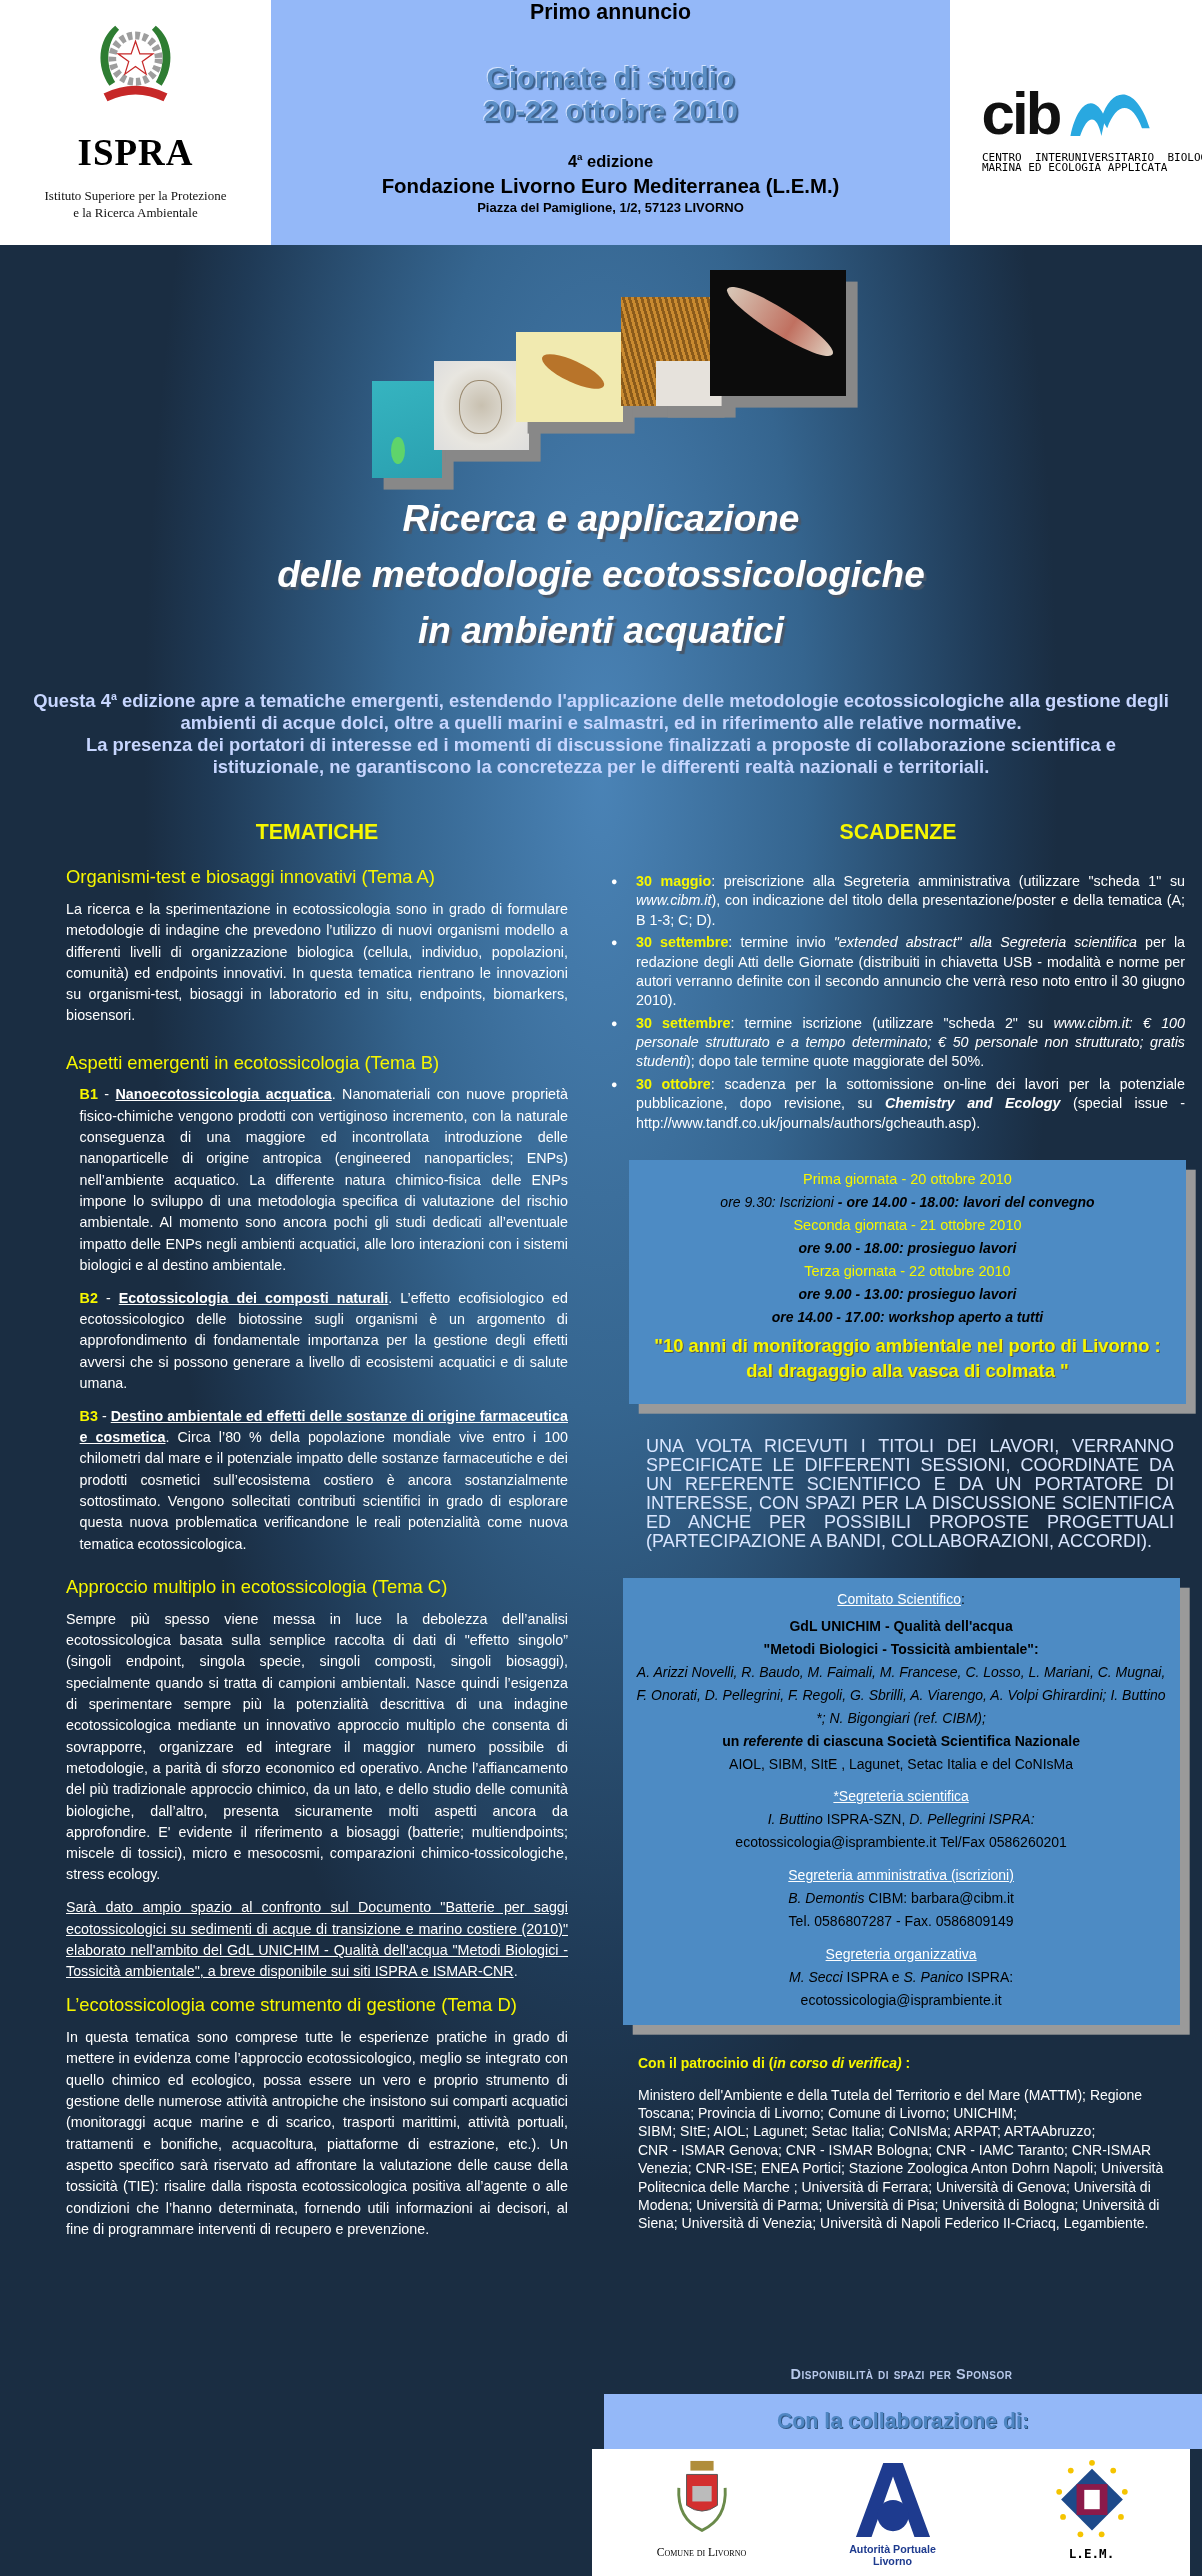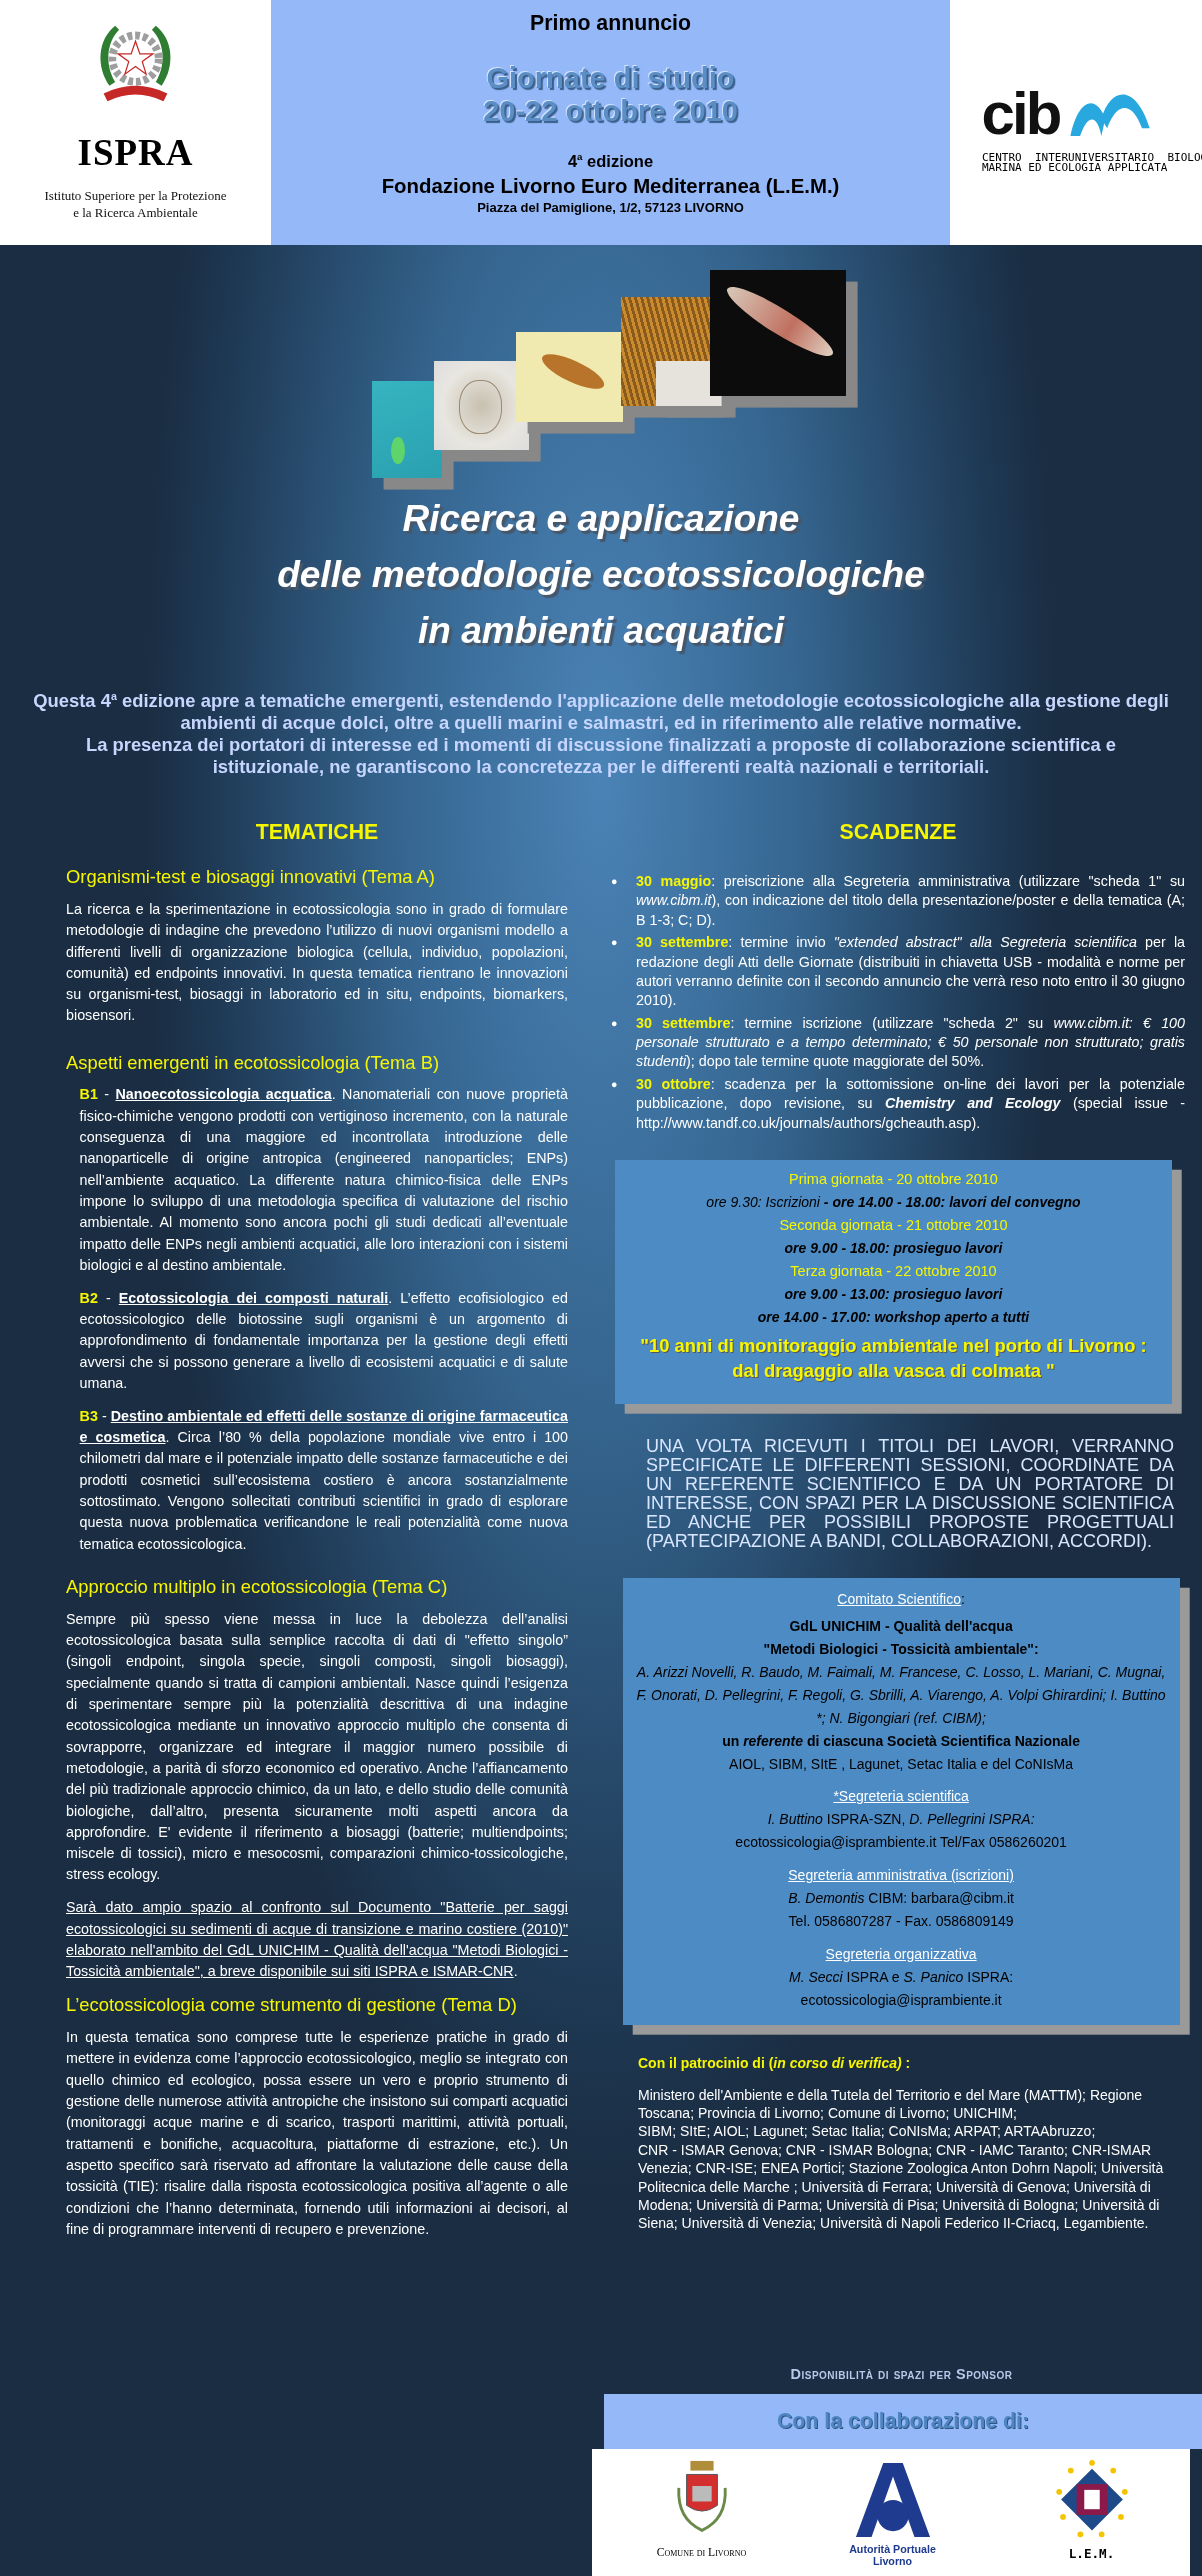--- a/index.html
+++ b/index.html
@@ -12,21 +12,21 @@
   .page { width: 1202px; height: 2576px; position: relative; overflow: hidden;
     background: radial-gradient(ellipse 38% 55% at 50% 30%, #4a83b6 0%, #35658f 45%, #1f3a56 85%, #1a2d42 100%);
   }
   
   .header { position: absolute; left: 0; top: 0; width: 1202px; height: 245px; display: flex; }
   .hdr-left { width: 271px; height: 245px; background: #fff; display: flex; flex-direction: column; align-items: center; justify-content: flex-start; padding-top: 17.5px; gap: 12px; }
   .emblem { width: 87px; height: 92px; }
   .ispra-name { font-family: "Liberation Serif", serif; font-weight: bold; font-size: 37px; color: #000; margin-top: 9.7px; letter-spacing: 1px; }
   .ispra-full { font-family: "Liberation Serif", serif; font-size: 13px; color: #111; text-align: center; line-height: 16.5px; margin-top: 1.9px; }
   .hdr-mid { width: 679px; height: 245px; background: #94b8f8; text-align: center; color: #000; position: relative; }
-  .primo { position: absolute; top: 11px; width: 100%; font-weight: bold; font-size: 21.3px; }
+  .primo { position: absolute; top: 0; width: 100%; font-weight: bold; font-size: 21.3px; }
   .giornate { position: absolute; top: 62px; width: 100%; font-weight: bold; font-size: 29px; line-height: 33px; color: #5b8ec5; text-shadow: 1.9px 1.9px 1px #3b5f8a, -1px -1px 0 #d5e4ff; }
   .edizione { position: absolute; top: 151px; width: 100%; font-weight: bold; font-size: 16.5px; }
   .edizione sup { font-size: 9.7px; }
   .fondazione { position: absolute; top: 175px; width: 100%; font-weight: bold; font-size: 20.4px; }
   .piazza { position: absolute; top: 200px; width: 100%; font-weight: bold; font-size: 13px; }
   .hdr-right { width: 252px; height: 245px; background: #fff; position: relative; }
   .cibm-logo { position: absolute; left: 31px; top: 80px; width: 175px; height: 58px; }
   .cibm-sub { position: absolute; left: 32px; top: 153px; font-family: "DejaVu Sans Mono", monospace; font-size: 11px; color: #000; line-height: 9.7px; white-space: pre; }
 
   
@@ -45,21 +45,21 @@
   .tema-h { color: #f6f600; font-size: 18.4px; margin: 0 0 10.7px 0; }
   .para { font-size: 14.3px; line-height: 21.3px; text-align: justify; color: #fff; }
   .para.ind { margin-left: 13.6px; }
   .sub-id { color: #f6f600; font-weight: bold; }
   .u { text-decoration: underline; font-weight: bold; }
   .yl { color: #f6f600; font-weight: bold; }
   ul.dead { list-style: none; }
   ul.dead li { position: relative; padding-left: 25px; font-size: 14.3px; line-height: 19.4px; text-align: justify; margin-bottom: 2.9px; }
   ul.dead li::before { content: "●"; position: absolute; left: 0; top: 0; font-size: 10.7px; color: #fff; }
   .box { background: #4d8bc4; position: relative; box-shadow: 9.7px 9.7px 0 #9a9a9a; text-align: center; color: #000; }
-  .prog-box { margin: 27px 0 0 4px; width: 557px; padding: 7.8px 9.7px 21.3px; }
+  .prog-box { margin: 27px 0 0 18px; width: 557px; padding: 7.8px 9.7px 21.3px; }
   .prog-day { color: #f6f600; font-size: 14.5px; line-height: 23px; }
   .prog-time { font-style: italic; font-size: 14px; line-height: 23px; font-weight: bold; }
   .prog-time .n { font-weight: normal; }
   .prog-ws { color: #f6f600; font-weight: bold; font-size: 18.4px; line-height: 25px; margin-top: 3.9px; text-shadow: 1px 1px 0 #555; }
   .caps { margin: 33px 0 0 35px; width: 528px; font-size: 18px; line-height: 19px; text-align: justify; color: #d9e6ff; }
   .comm-box { margin: 27px 0 0 11.6px; width: 557px; padding: 9.7px 9.7px 13.6px; font-size: 14px; line-height: 23px; }
   .comm-box .h { color: #fff; text-decoration: underline; }
   .comm-box .b { font-weight: bold; }
   .comm-box .i { font-style: italic; }
   .comm-box .gap { height: 9.7px; }

